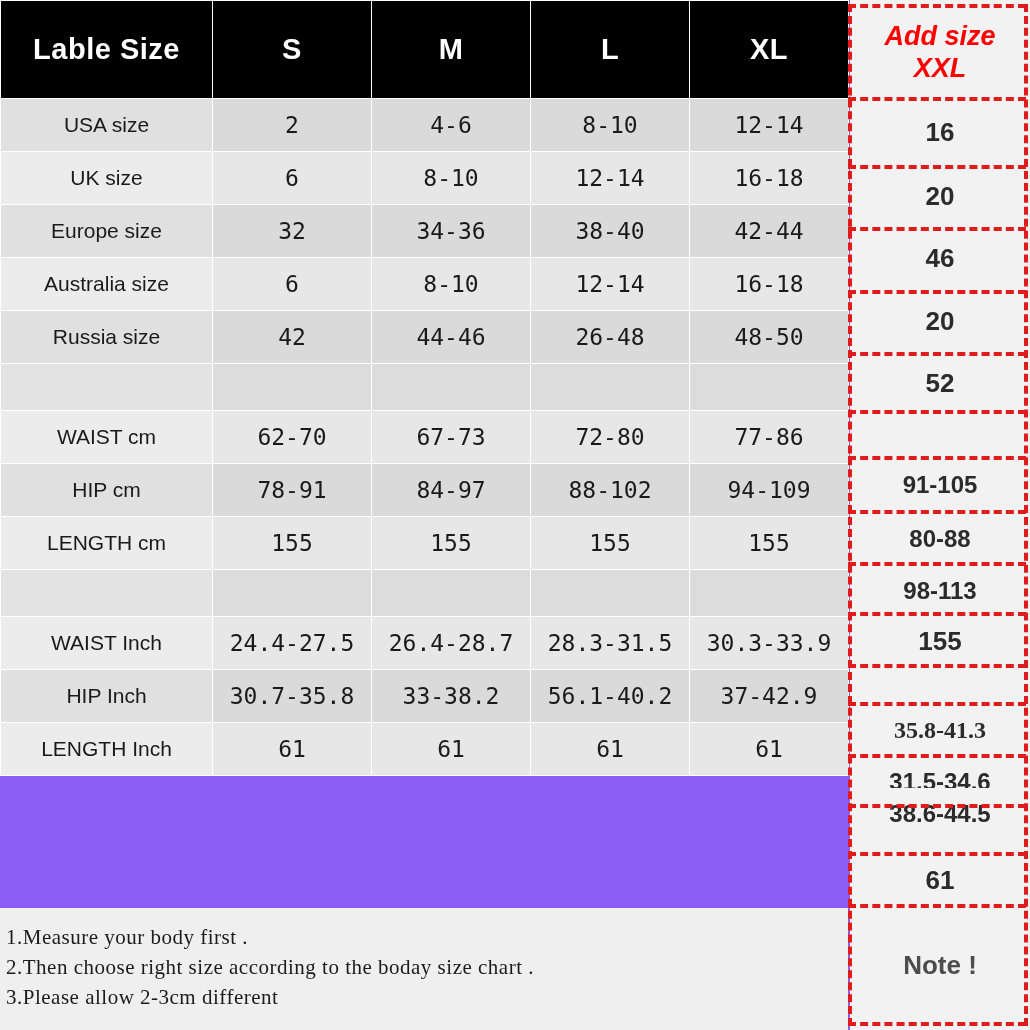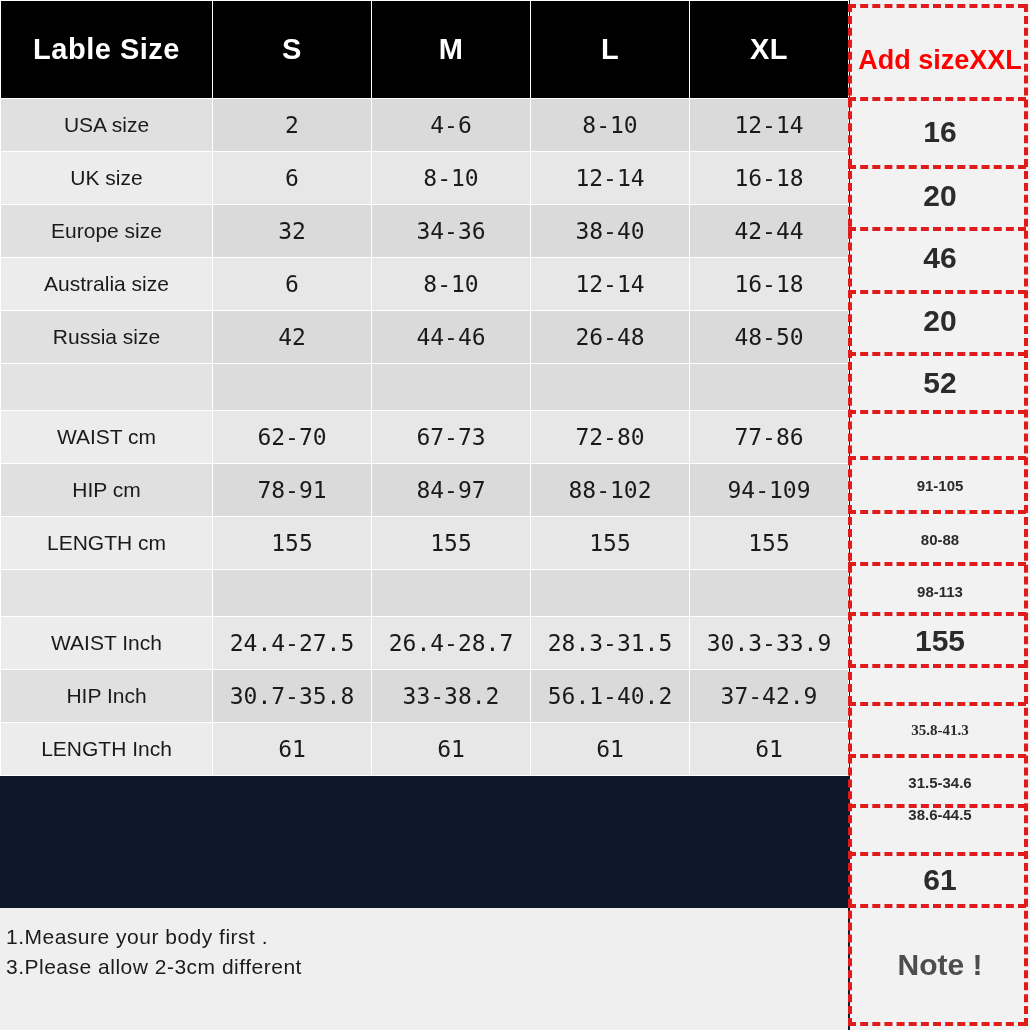--- a/index.html
+++ b/index.html
@@ -11,21 +11,21 @@
     width: 1030px;
     height: 1030px;
     font-family: "DejaVu Sans Mono", monospace;
     overflow: hidden;
   }
   .sheet {
     position: relative;
     width: 1022px;
     height: 1030px;
     box-sizing: border-box;
-    background: #0f172a;
+    background: #8b5cf6;
   }
 
   
   .chart {
     position: absolute;
     left: 0;
     top: 0;
     width: 848px;
     border-collapse: collapse;
     table-layout: fixed;
@@ -85,21 +85,21 @@
     position: absolute;
     left: 0;
     top: 908px;
     width: 848px;
     height: 122px;
     background: #efefef;
     box-sizing: border-box;
     padding: 14px 0 0 6px;
   }
   .notes div {
-    font-family: Liberation Sans, sans-serif;
+    font-family: Liberation Serif, serif;
     font-size: 21px;
     color: #1b1b1b;
     line-height: 30px;
     letter-spacing: 0.5px;
     white-space: nowrap;
   }
 
   
   .xxl-col {
     position: absolute;
@@ -121,24 +121,24 @@
     background: #f2f2f2;
     font-family: "Liberation Sans", sans-serif;
     font-weight: bold;
     color: #2b2b2b;
   }
   .xxl-title {
     color: #ff0000;
     font-size: 27px;
     line-height: 32px;
   }
-  .xxl-num { font-size: 30px; }
-  .xxl-range { font-size: 15px; }
+  .xxl-num { font-size: 26px; }
+  .xxl-range { font-size: 24px; }
   .xxl-note {
-    font-size: 30px;
+    font-size: 26px;
     color: #4d4d4d;
   }
 
   
   .dash-v {
     position: absolute;
     width: 0;
     border-left: 4px dashed #e01b1b;
   }
   .dash-h {
@@ -264,25 +264,26 @@
         <td class="cell cell-alt">61</td>
         <td class="cell cell-alt">61</td>
         <td class="cell cell-alt">61</td>
         <td class="cell cell-alt">61</td>
       </tr>
     </tbody>
   </table>
 
   <div class="notes">
     <div>1.Measure your body first .</div>
+    <div>2.Then choose right size according to the boday size chart .</div>
     <div>3.Please allow 2-3cm different</div>
   </div>
 
   <div class="xxl-col">
-    <div class="xxl-cell xxl-title" style="top:16px; height:88px; flex-direction:row;">
+    <div class="xxl-cell xxl-title" style="top:8px; height:88px; flex-direction:column;font-style:italic;">
       <span>Add size</span>
       <span>XXL</span>
     </div>
     <div class="xxl-cell xxl-num" style="top:104px; height:56px;">16</div>
     <div class="xxl-cell xxl-num" style="top:168px; height:56px;">20</div>
     <div class="xxl-cell xxl-num" style="top:230px; height:56px;">46</div>
     <div class="xxl-cell xxl-num" style="top:293px; height:56px;">20</div>
     <div class="xxl-cell xxl-num" style="top:355px; height:56px;">52</div>
 
     <div class="xxl-cell xxl-range" style="top:458px; height:54px;">91-105</div>

